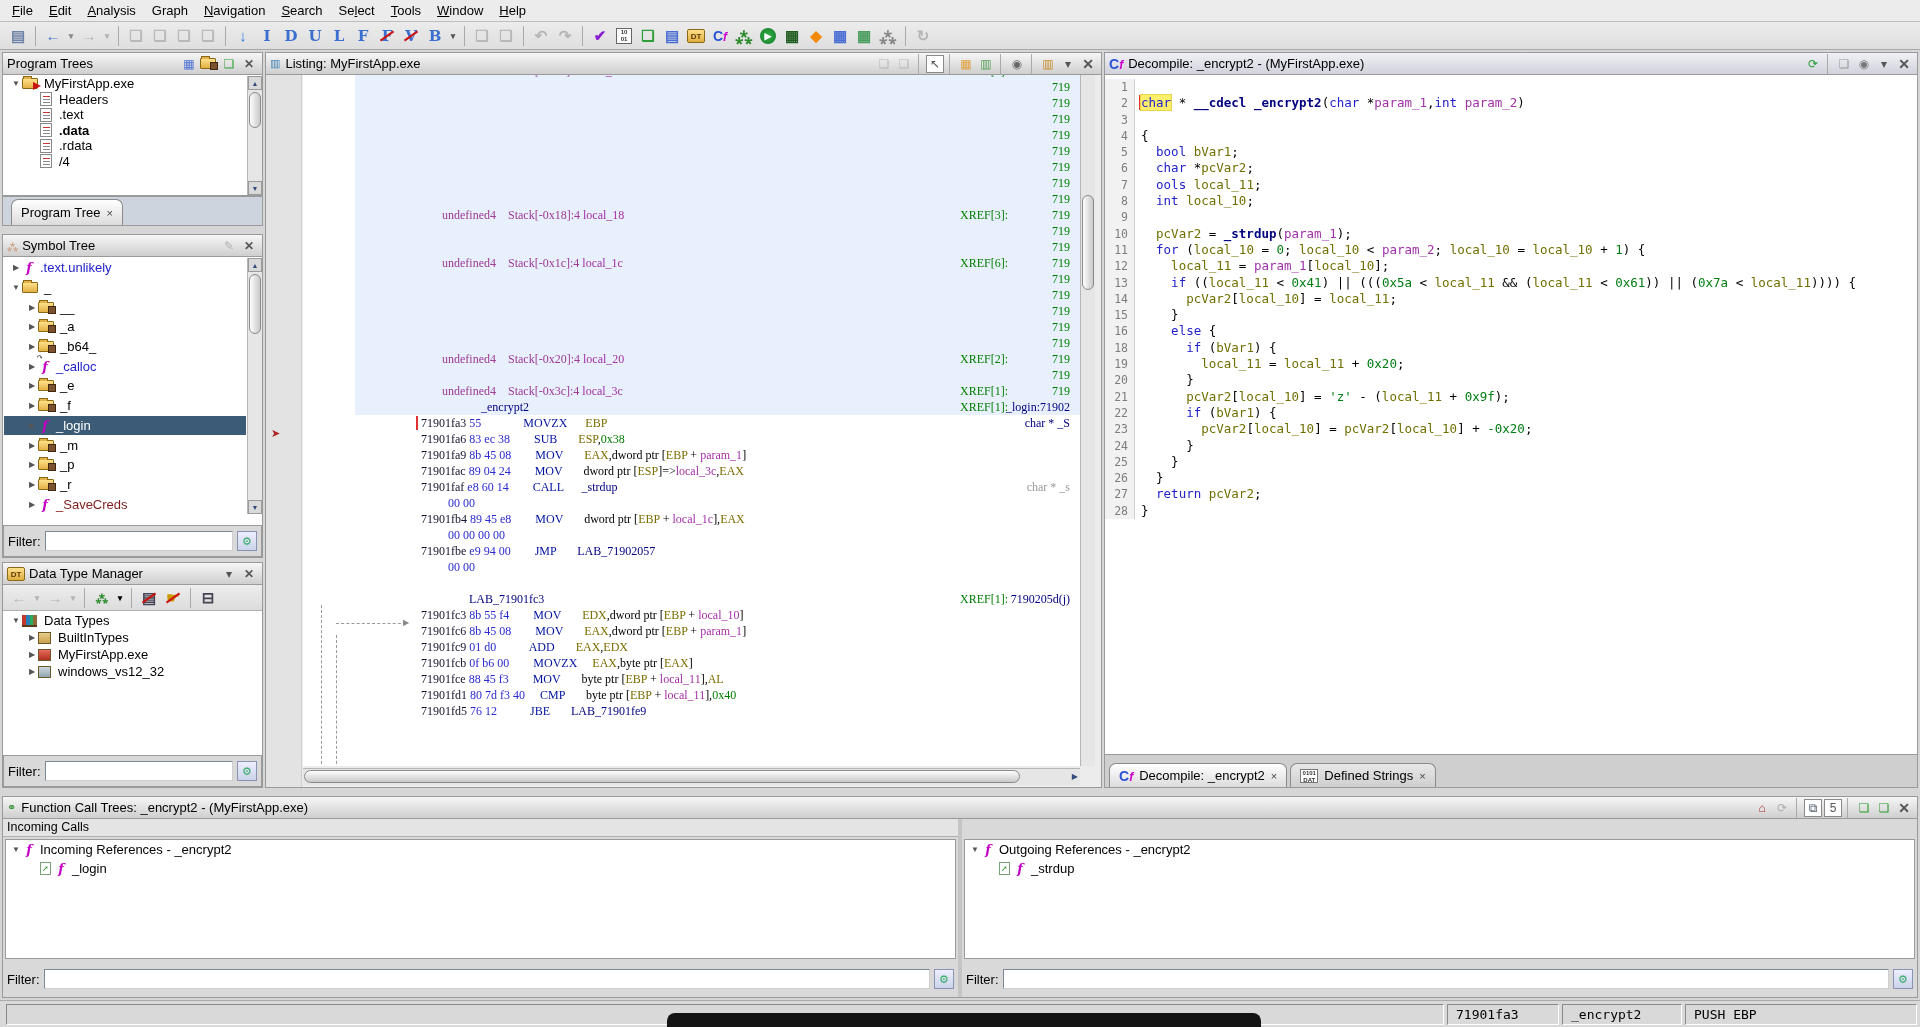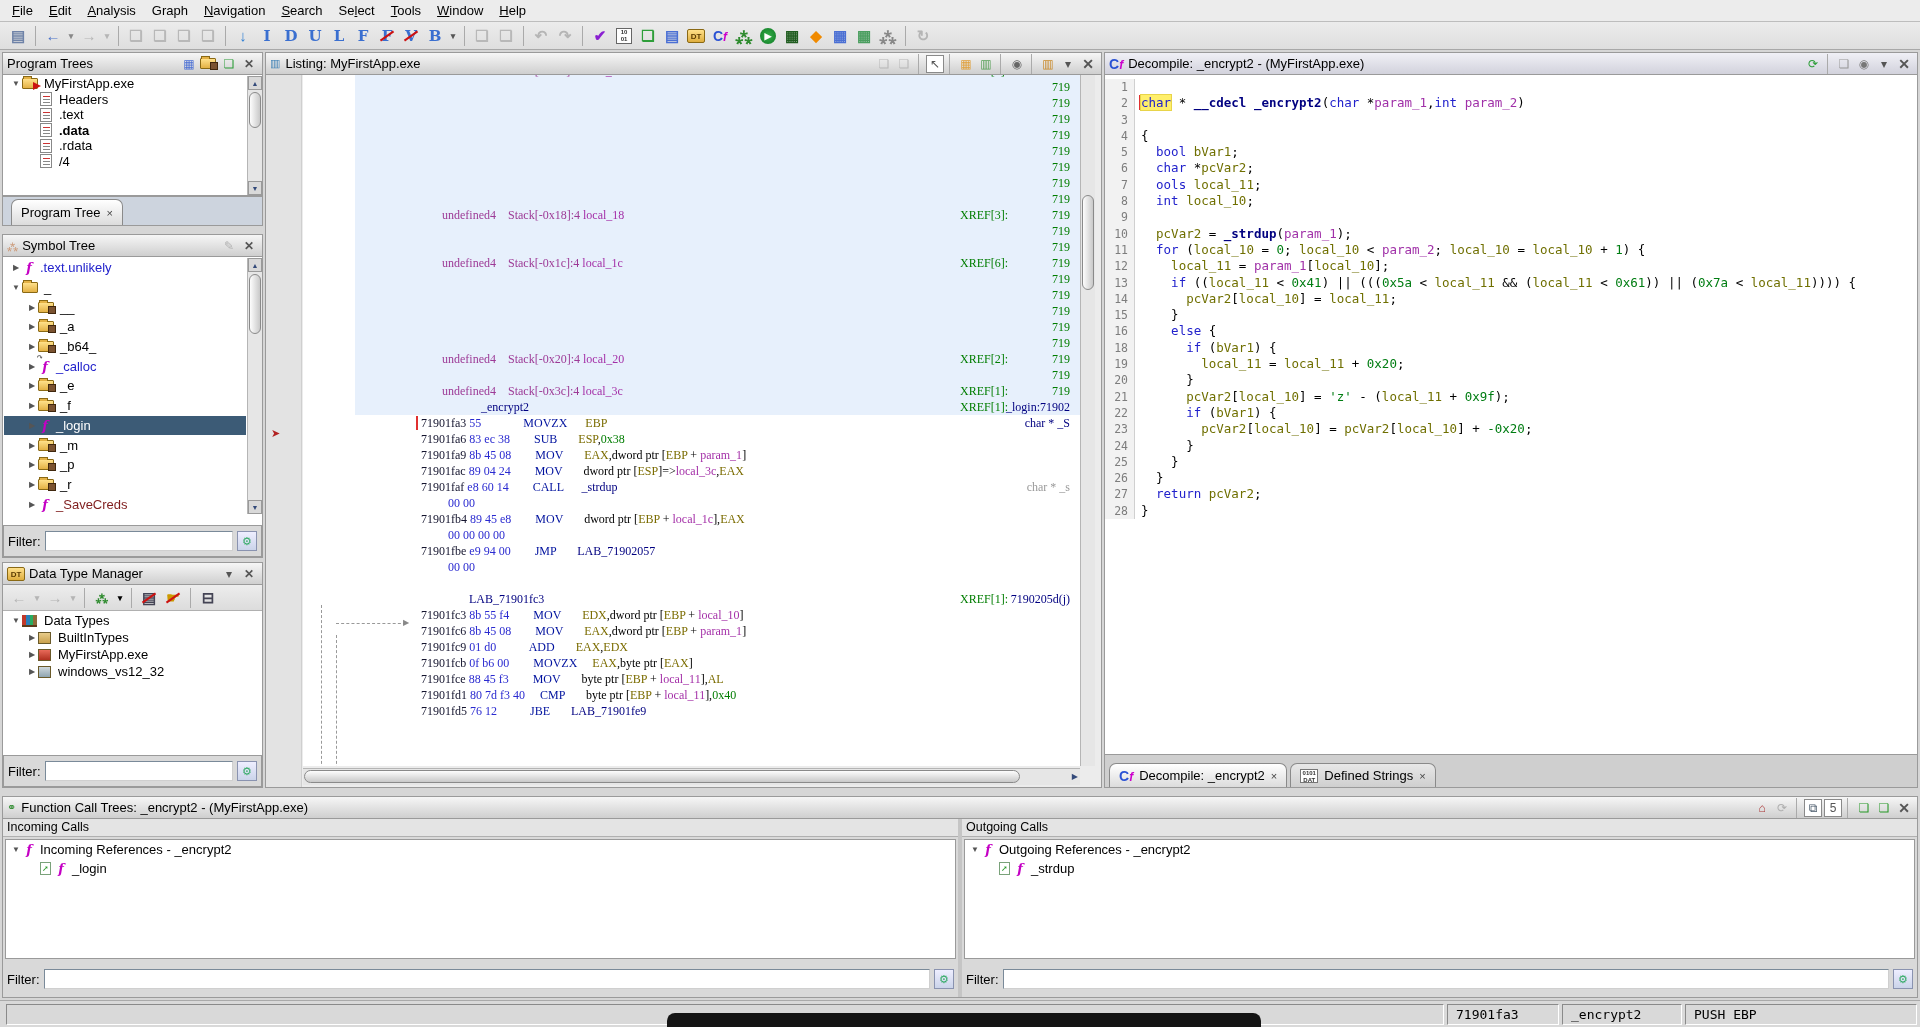--- a/index.html
+++ b/index.html
@@ -559,21 +559,20 @@
     </div>
     <div class="filter-row" style="left:0; right:0; bottom:2px; height:32px; border:none; background:#d9d9d9;">
       <span>Filter:</span>
       <input class="filter-input" style="">
       <span class="filter-btn">⚙</span>
     </div>
   </div>
   <div style="position:absolute; left:955px; top:22px; width:4px; bottom:0; background:#c5c5c5;"></div>
 
   <div style="position:absolute; left:959px; top:22px; right:0; bottom:0;">
-    <div class="pane-hdr">Outgoing Calls</div>
     <div style="position:absolute; left:2px; top:20px; right:2px; bottom:38px; background:#fff; border:1px solid #9a9a9a;">
       <div class="trow" style="height:19px; padding-left:4px;">
         <span class="exp">▼</span>
           <span class="i-f">f</span>
         <span style="margin-left:4px;">Outgoing References - _encrypt2</span>
       </div>
       <div class="trow" style="height:19px; padding-left:34px;">
         <span class="refpage"></span>
           <span class="i-f">f</span>
         <span style="margin-left:4px;">_strdup</span>

